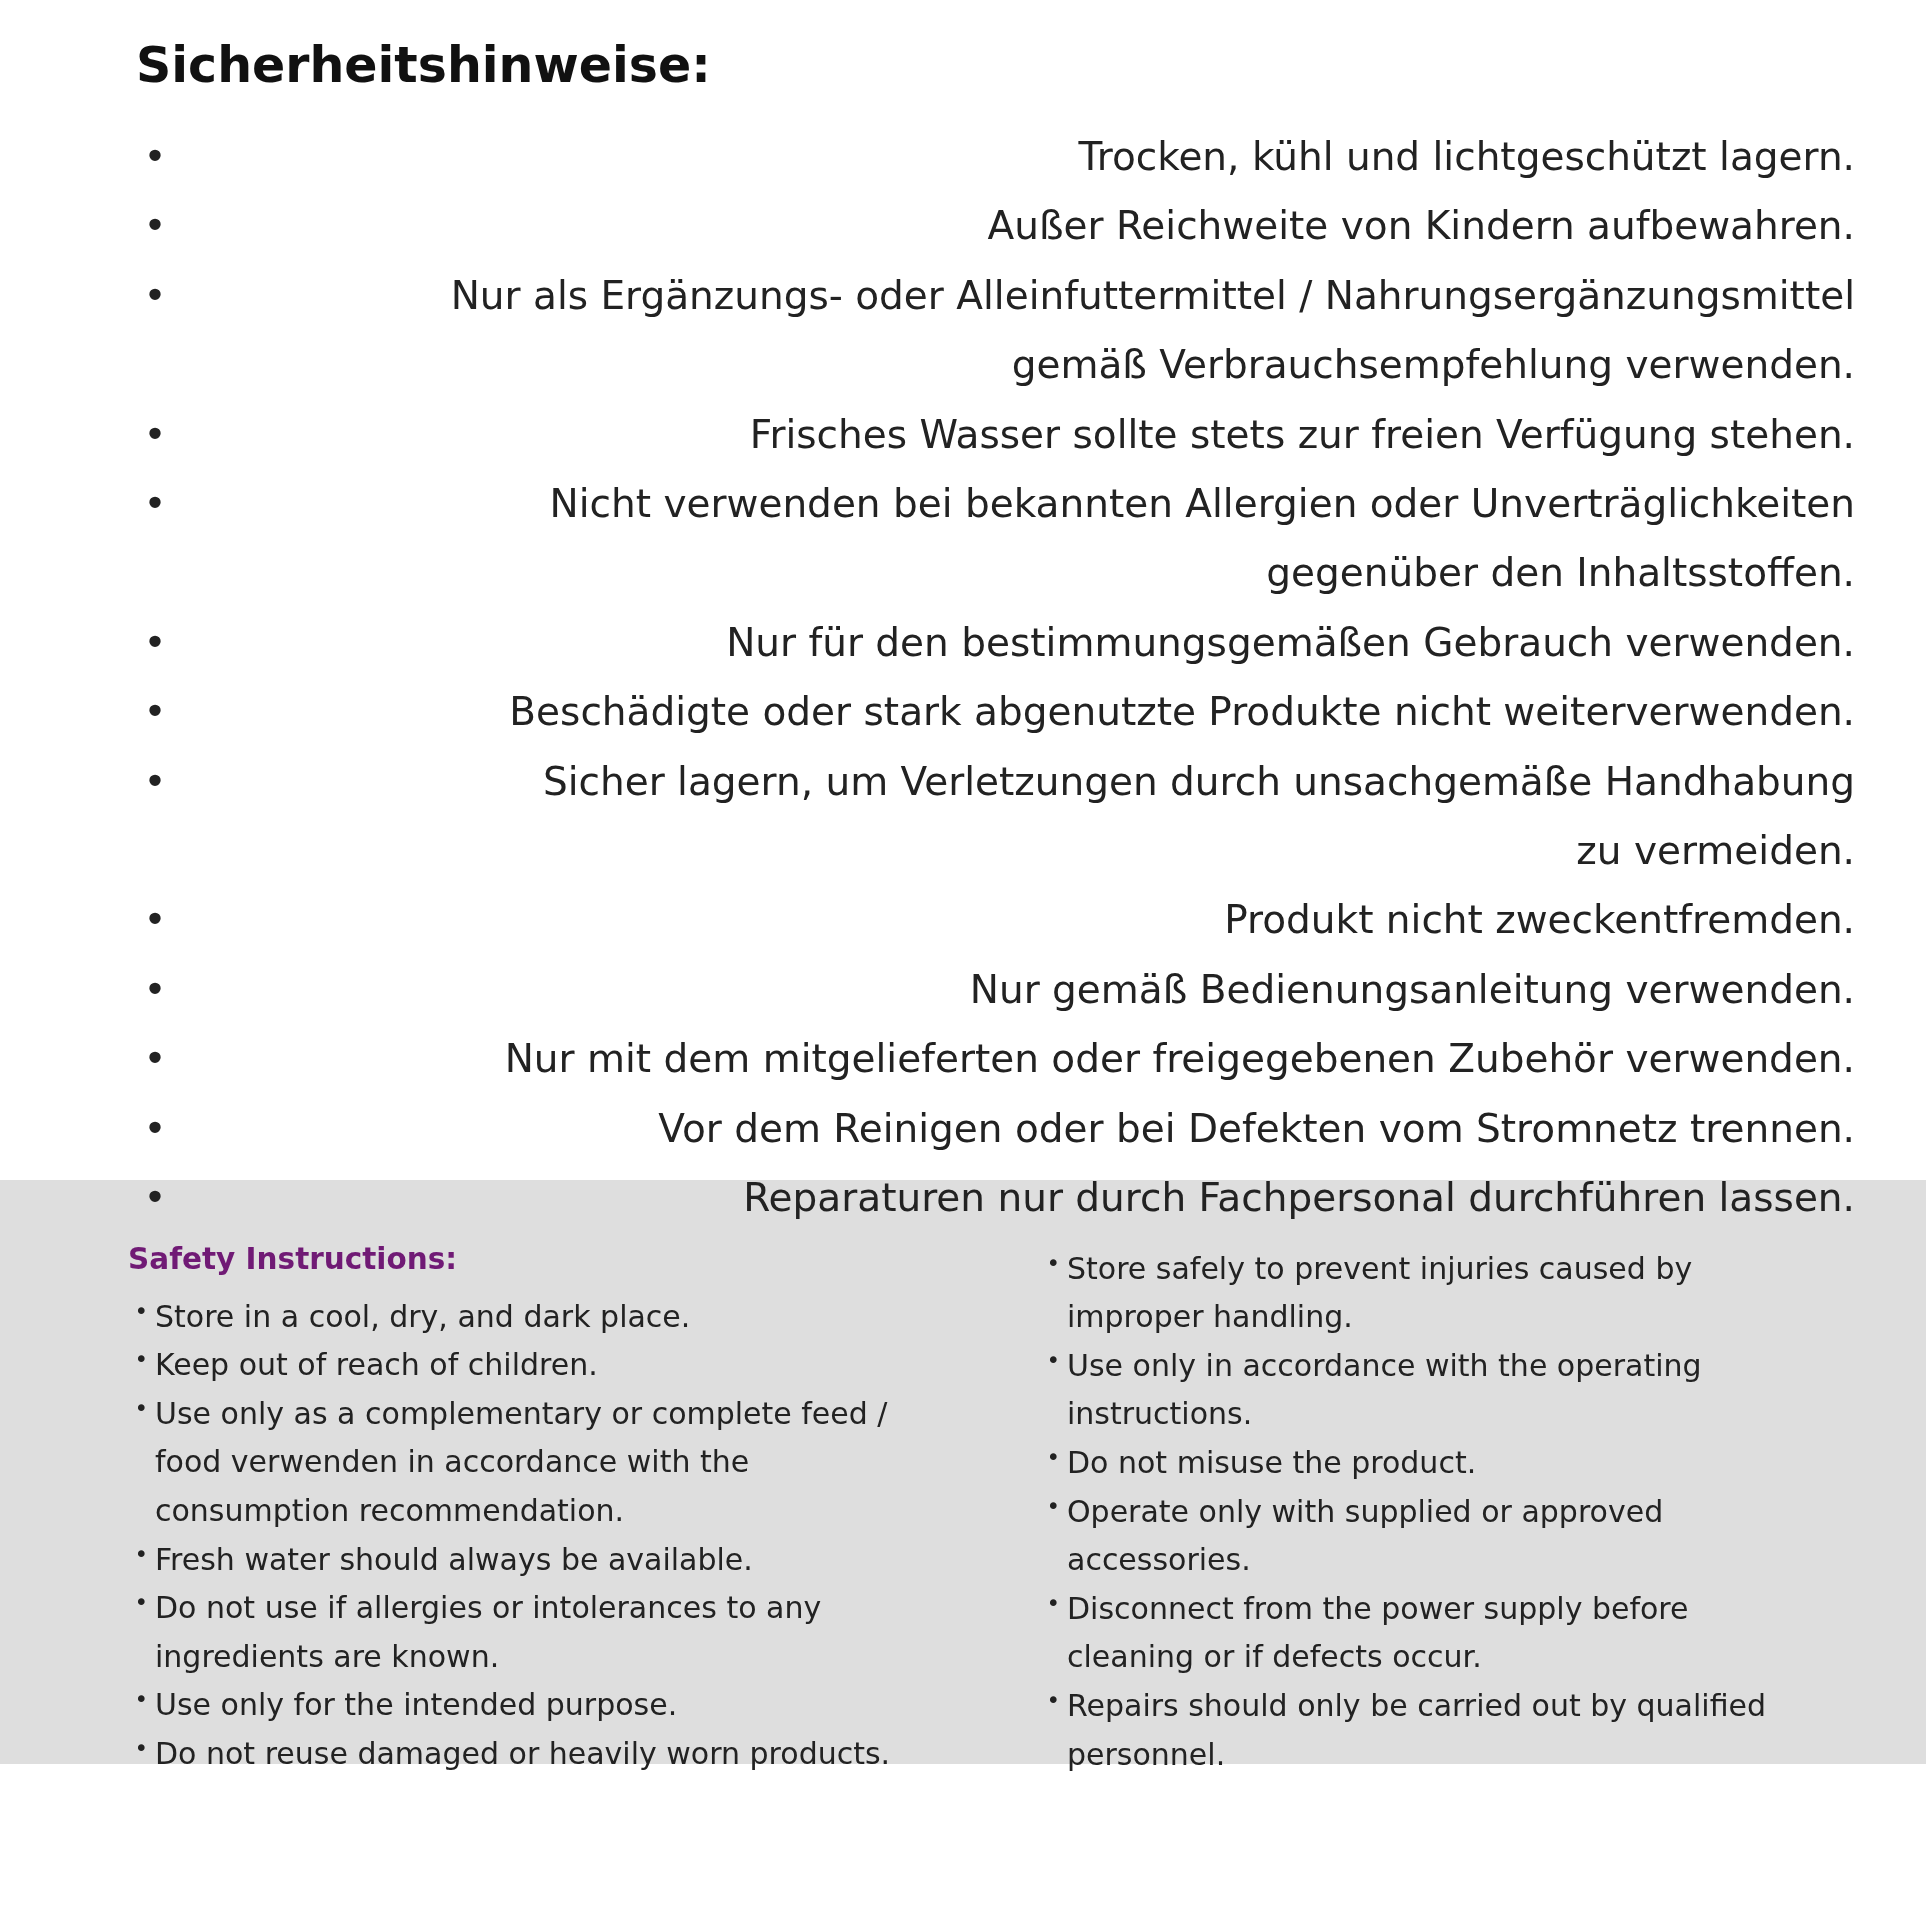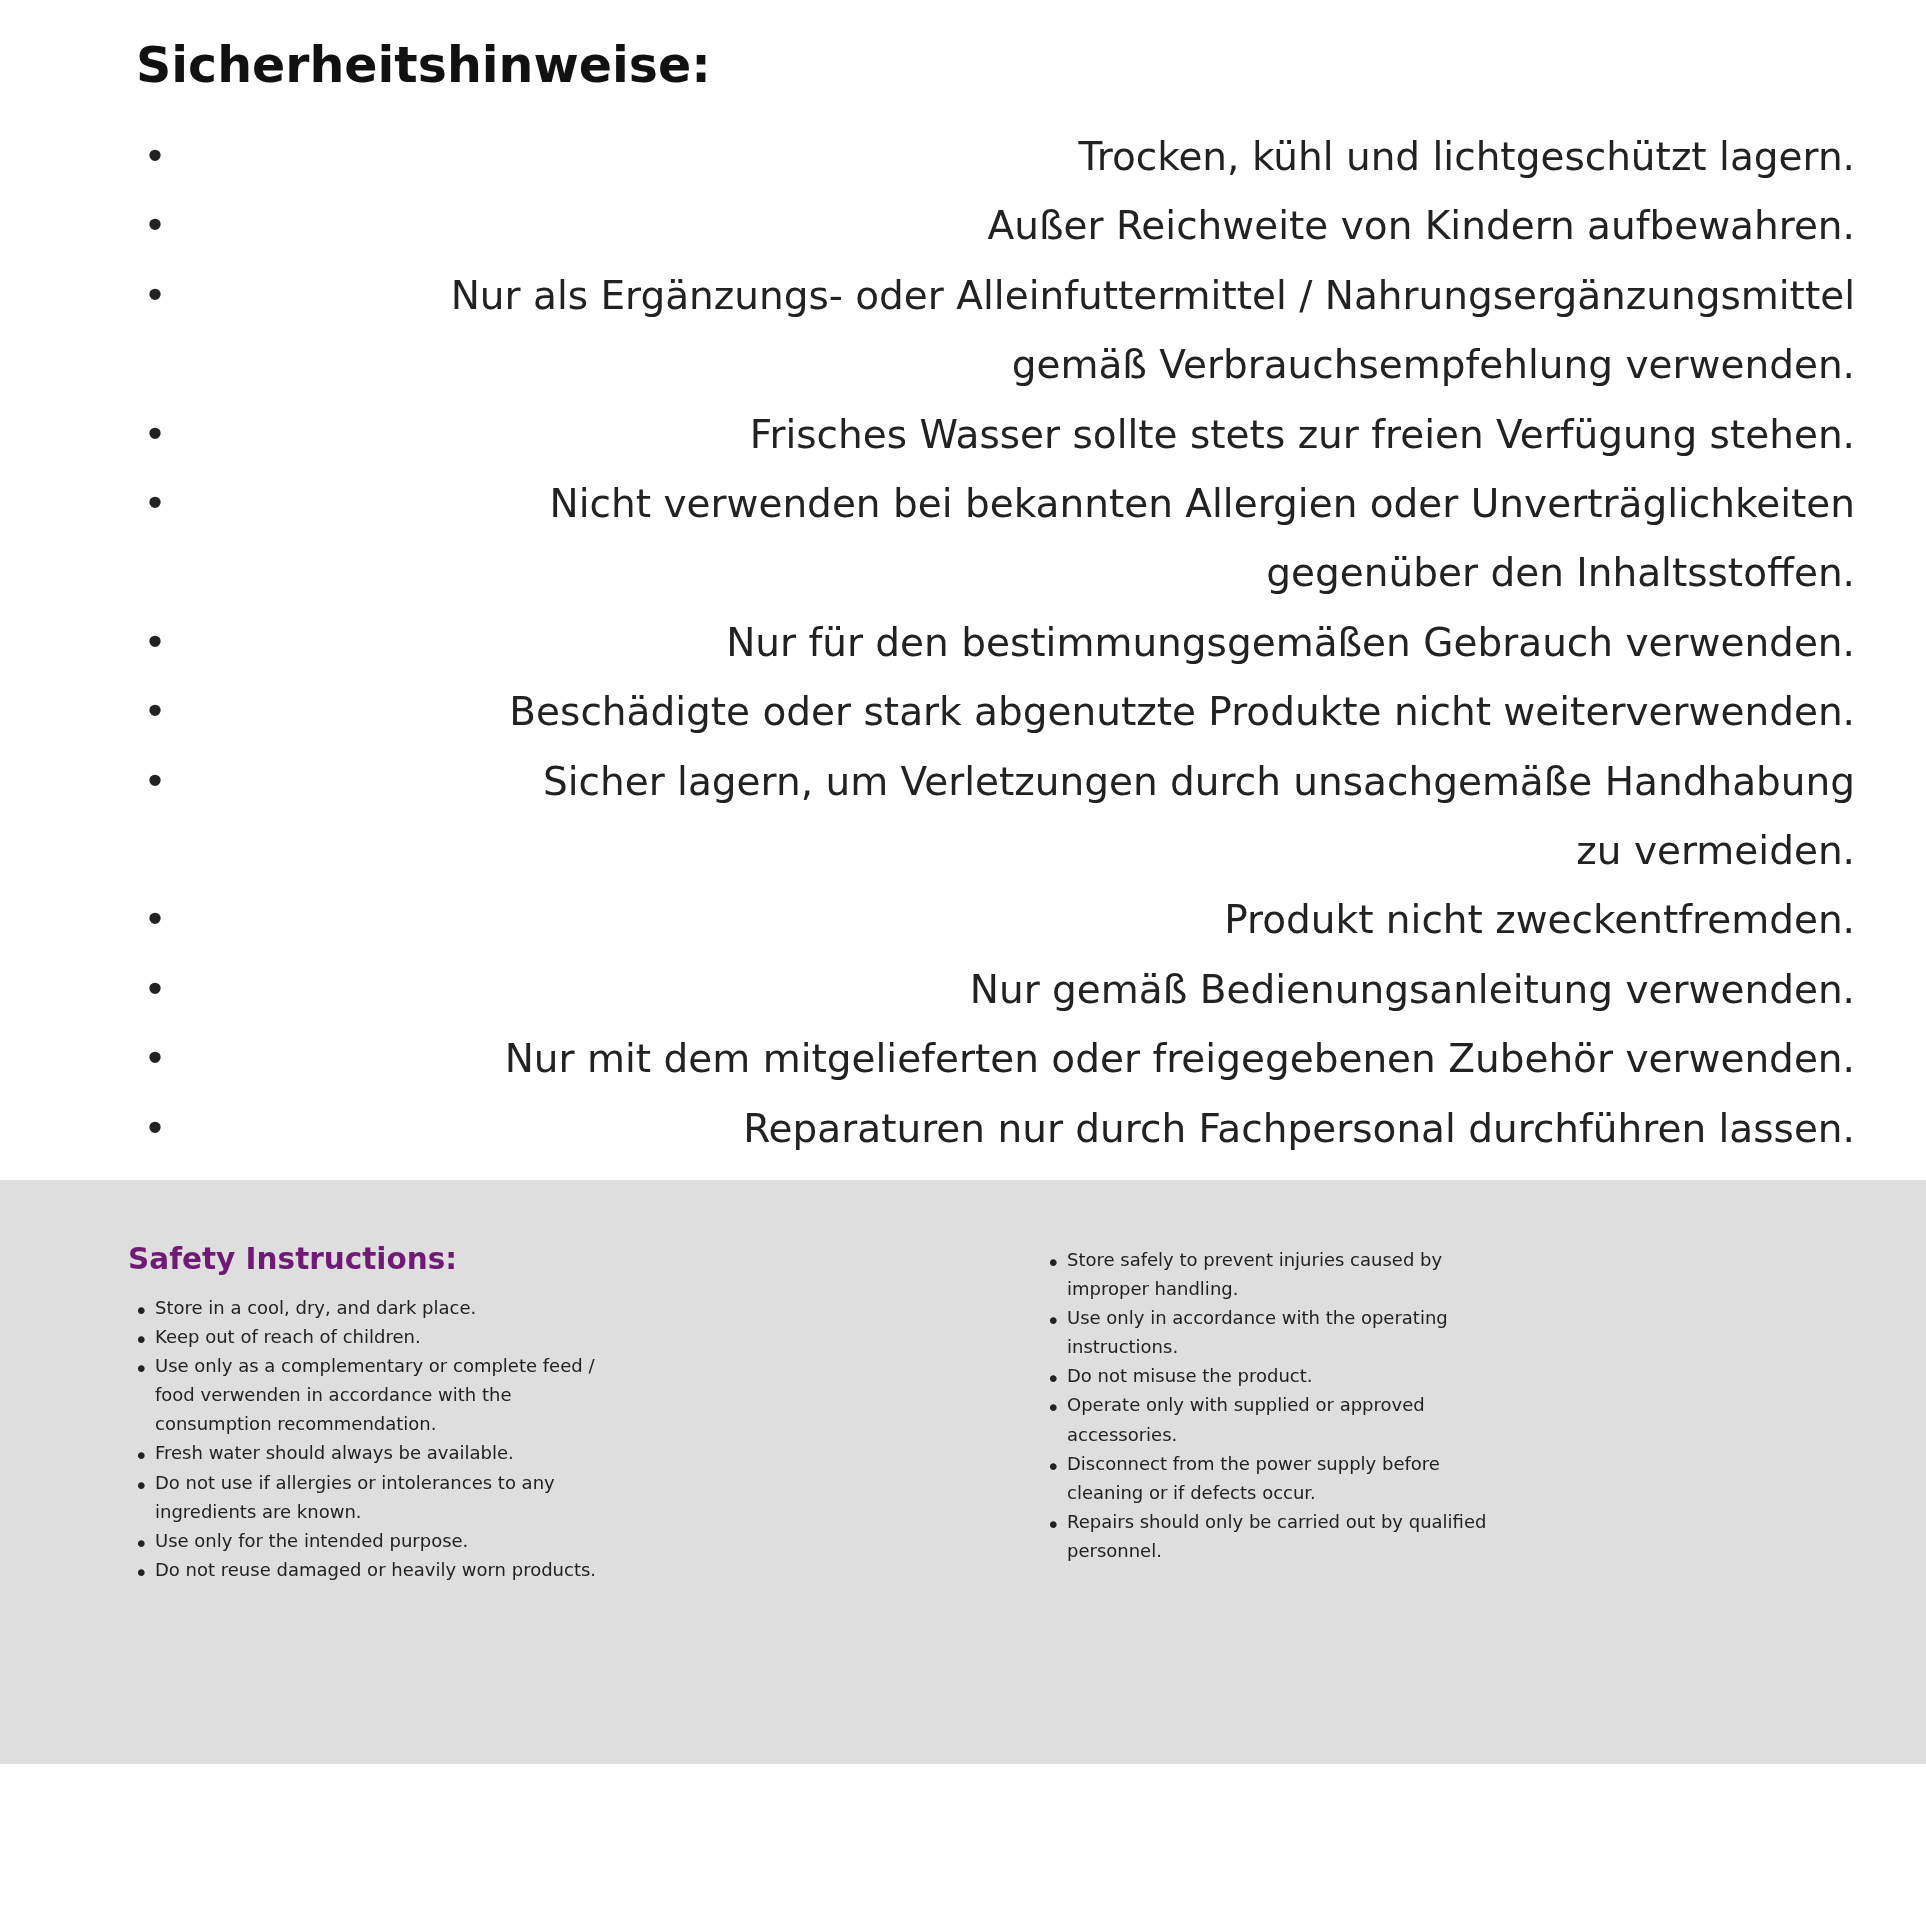--- a/index.html
+++ b/index.html
@@ -73,21 +73,21 @@
   .english-title {
     font-size: 29.5px;
     font-weight: 700;
     margin: 0 0 16.7px 0;
     color: #701a75;
   }
   .english-list {
     list-style: none;
     margin: 0;
     padding: 0 0 0 27px;
-    font-size: 18px;
+    font-size: 30px;
     line-height: 1.62;
     color: #222222;
   }
   .english-list li {
     position: relative;
     white-space: pre-wrap;
   }
   .english-list li::before {
     content: "\2022";
     position: absolute;
@@ -111,20 +111,21 @@
       <li>Frisches Wasser sollte stets zur freien Verfügung stehen.</li>
       <li>Nicht verwenden bei bekannten Allergien oder Unverträglichkeiten
 gegenüber den Inhaltsstoffen.</li>
       <li>Nur für den bestimmungsgemäßen Gebrauch verwenden.</li>
       <li>Beschädigte oder stark abgenutzte Produkte nicht weiterverwenden.</li>
       <li>Sicher lagern, um Verletzungen durch unsachgemäße Handhabung
 zu vermeiden.</li>
       <li>Produkt nicht zweckentfremden.</li>
       <li>Nur gemäß Bedienungsanleitung verwenden.</li>
       <li>Nur mit dem mitgelieferten oder freigegebenen Zubehör verwenden.</li>
+      <li>Vor dem Reinigen oder bei Defekten vom Stromnetz trennen.</li>
       <li>Reparaturen nur durch Fachpersonal durchführen lassen.</li>
     </ul>
   </section>
 
   <section class="english-section">
     <div class="col-left">
       <h2 class="english-title">Safety Instructions:</h2>
       <ul class="english-list">
         <li>Store in a cool, dry, and dark place.</li>
         <li>Keep out of reach of children.</li>

